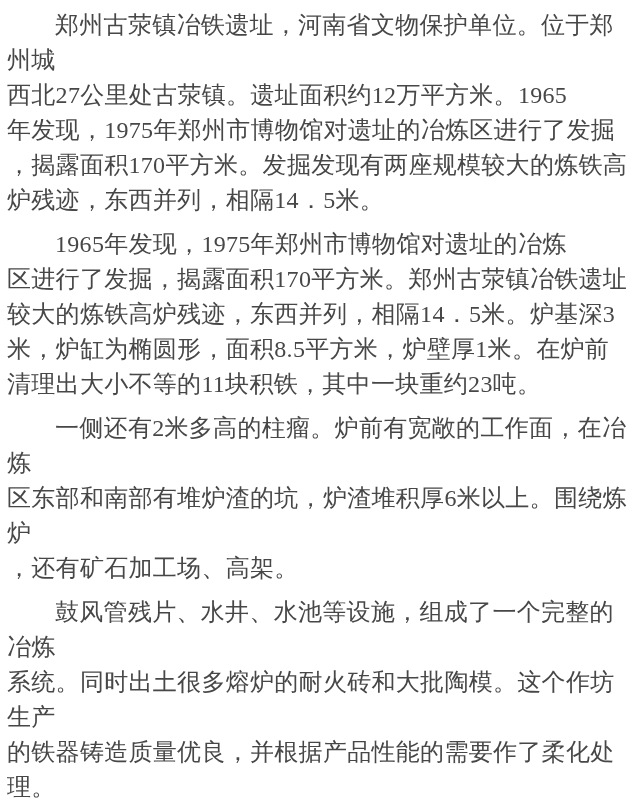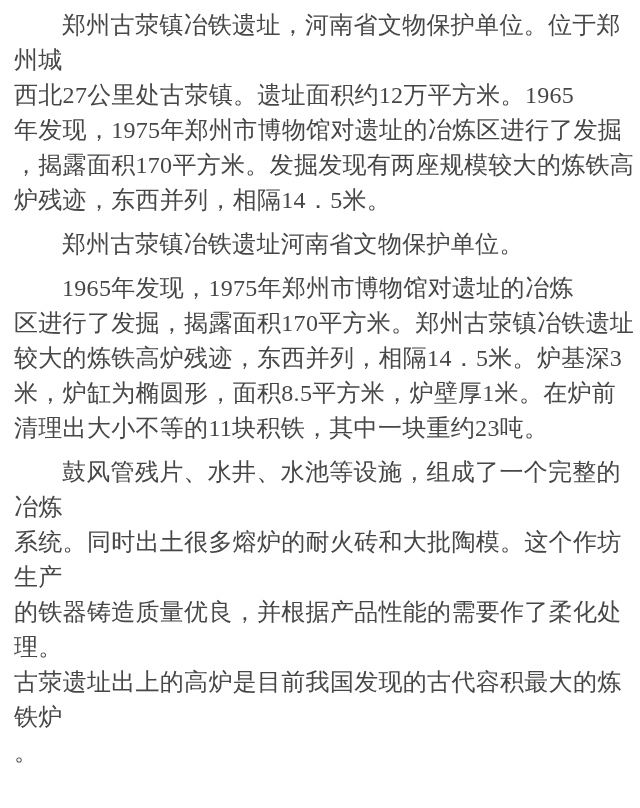--- a/index.html
+++ b/index.html
@@ -9,42 +9,44 @@
   }
   .page {
     width: 640px;
     height: 808px;
     box-sizing: border-box;
     padding: 8px 4px 0 6px;
     overflow: hidden;
     font-family: "Liberation Serif", "DejaVu Serif", serif;
   }
   .para {
-    margin: 0 0 9px 8px;
+    margin: 0 0 9px 1px;
     font-size: 24px;
     line-height: 35px;
     text-indent: 48px;        
     white-space: pre-line;    
     letter-spacing: 0.3px;
     word-break: break-all;
   }
 </style>
 </head>
 <body>
 
 <div class="page" style="background: rgb(255, 255, 255); color: rgb(71, 71, 71);">
   <p class="para">郑州古荥镇冶铁遗址，河南省文物保护单位。位于郑州城
 西北27公里处古荥镇。遗址面积约12万平方米。1965
 年发现，1975年郑州市博物馆对遗址的冶炼区进行了发掘
 ，揭露面积170平方米。发掘发现有两座规模较大的炼铁高
 炉残迹，东西并列，相隔14．5米。</p>
-  <p class="para">郑州古荥镇冶铁遗址河南省文物保护单位。</p>
   <p class="para">1965年发现，1975年郑州市博物馆对遗址的冶炼
 区进行了发掘，揭露面积170平方米。郑州古荥镇冶铁遗址
 较大的炼铁高炉残迹，东西并列，相隔14．5米。炉基深3
 米，炉缸为椭圆形，面积8.5平方米，炉壁厚1米。在炉前
 清理出大小不等的11块积铁，其中一块重约23吨。</p>
+  <p class="para">一侧还有2米多高的柱瘤。炉前有宽敞的工作面，在冶炼
+区东部和南部有堆炉渣的坑，炉渣堆积厚6米以上。围绕炼炉
+，还有矿石加工场、高架。</p>
   <p class="para">鼓风管残片、水井、水池等设施，组成了一个完整的冶炼
 系统。同时出土很多熔炉的耐火砖和大批陶模。这个作坊生产
 的铁器铸造质量优良，并根据产品性能的需要作了柔化处理。
 古荥遗址出上的高炉是目前我国发现的古代容积最大的炼铁炉
 。</p>
 </div>
 
 </body></html>

